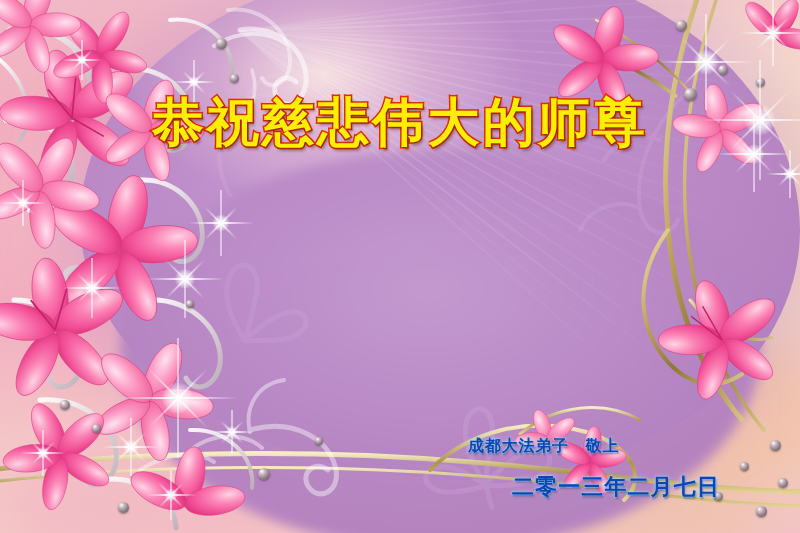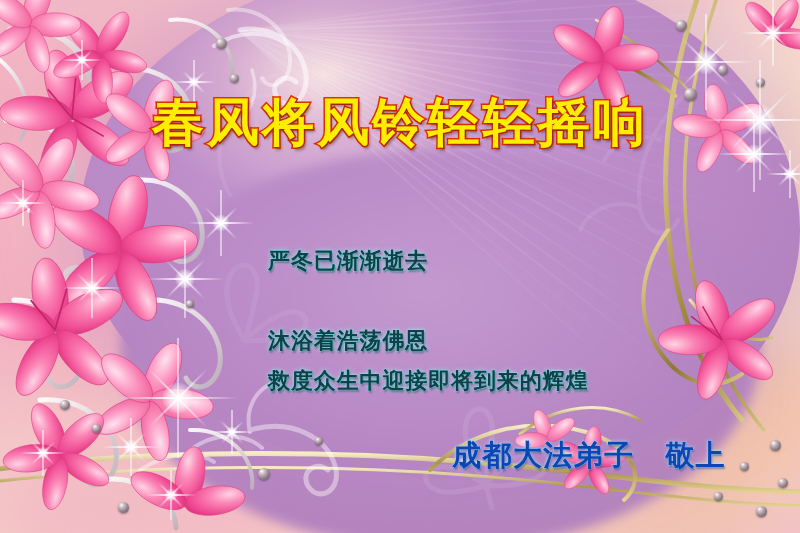--- a/index.html
+++ b/index.html
@@ -97,21 +97,21 @@
     text-shadow:0 0 5px rgba(150,255,255,.75), 1px 2px 2px rgba(0,40,50,.5);
   }
   .sign{
     position:absolute;
     font-family:"DejaVu Sans","Liberation Sans",sans-serif;
     font-weight:bold;color:#0b46b4;letter-spacing:.05em;
     -webkit-text-stroke:.7px #9fd8ff;
     paint-order:stroke fill;
     text-shadow:0 0 4px rgba(180,225,255,.8), 1px 2px 2px rgba(0,20,70,.45);
   }
-  .sig1{left:452px;top:436px;font-size:29px;}
+  .sig1{left:468px;top:436px;font-size:16px;}
   .sig2{left:512px;top:472px;font-size:22px;}
 </style>
 </head>
 <body>
 
 <div class="card">
 
   <div class="bg-paper"></div>
   <div class="blob b1"></div>
   <div class="blob b2"></div>
@@ -518,21 +518,19 @@
       <i></i>
       <u></u>
       <s></s>
     </div>
   <div class="spark" style="left:62px;top:40px;width:40px;height:40px;">
       <i></i>
       <u></u>
       <s></s>
     </div>
 
-  <div class="headline h1">春风将风铃轻轻摇响</div>
-
-  <div class="body-line" style="top:246px;">严冬已渐渐逝去</div>
-  <div class="body-line" style="top:326px;">沐浴着浩荡佛恩</div>
-  <div class="body-line" style="top:366px;">救度众生中迎接即将到来的辉煌</div>
+  <div class="headline h1">恭祝慈悲伟大的师尊</div>
+
 
   <div class="sign sig1">成都大法弟子　敬上</div>
+  <div class="sign sig2">二零一三年二月七日</div>
 
 </div>
 
 </body></html>

